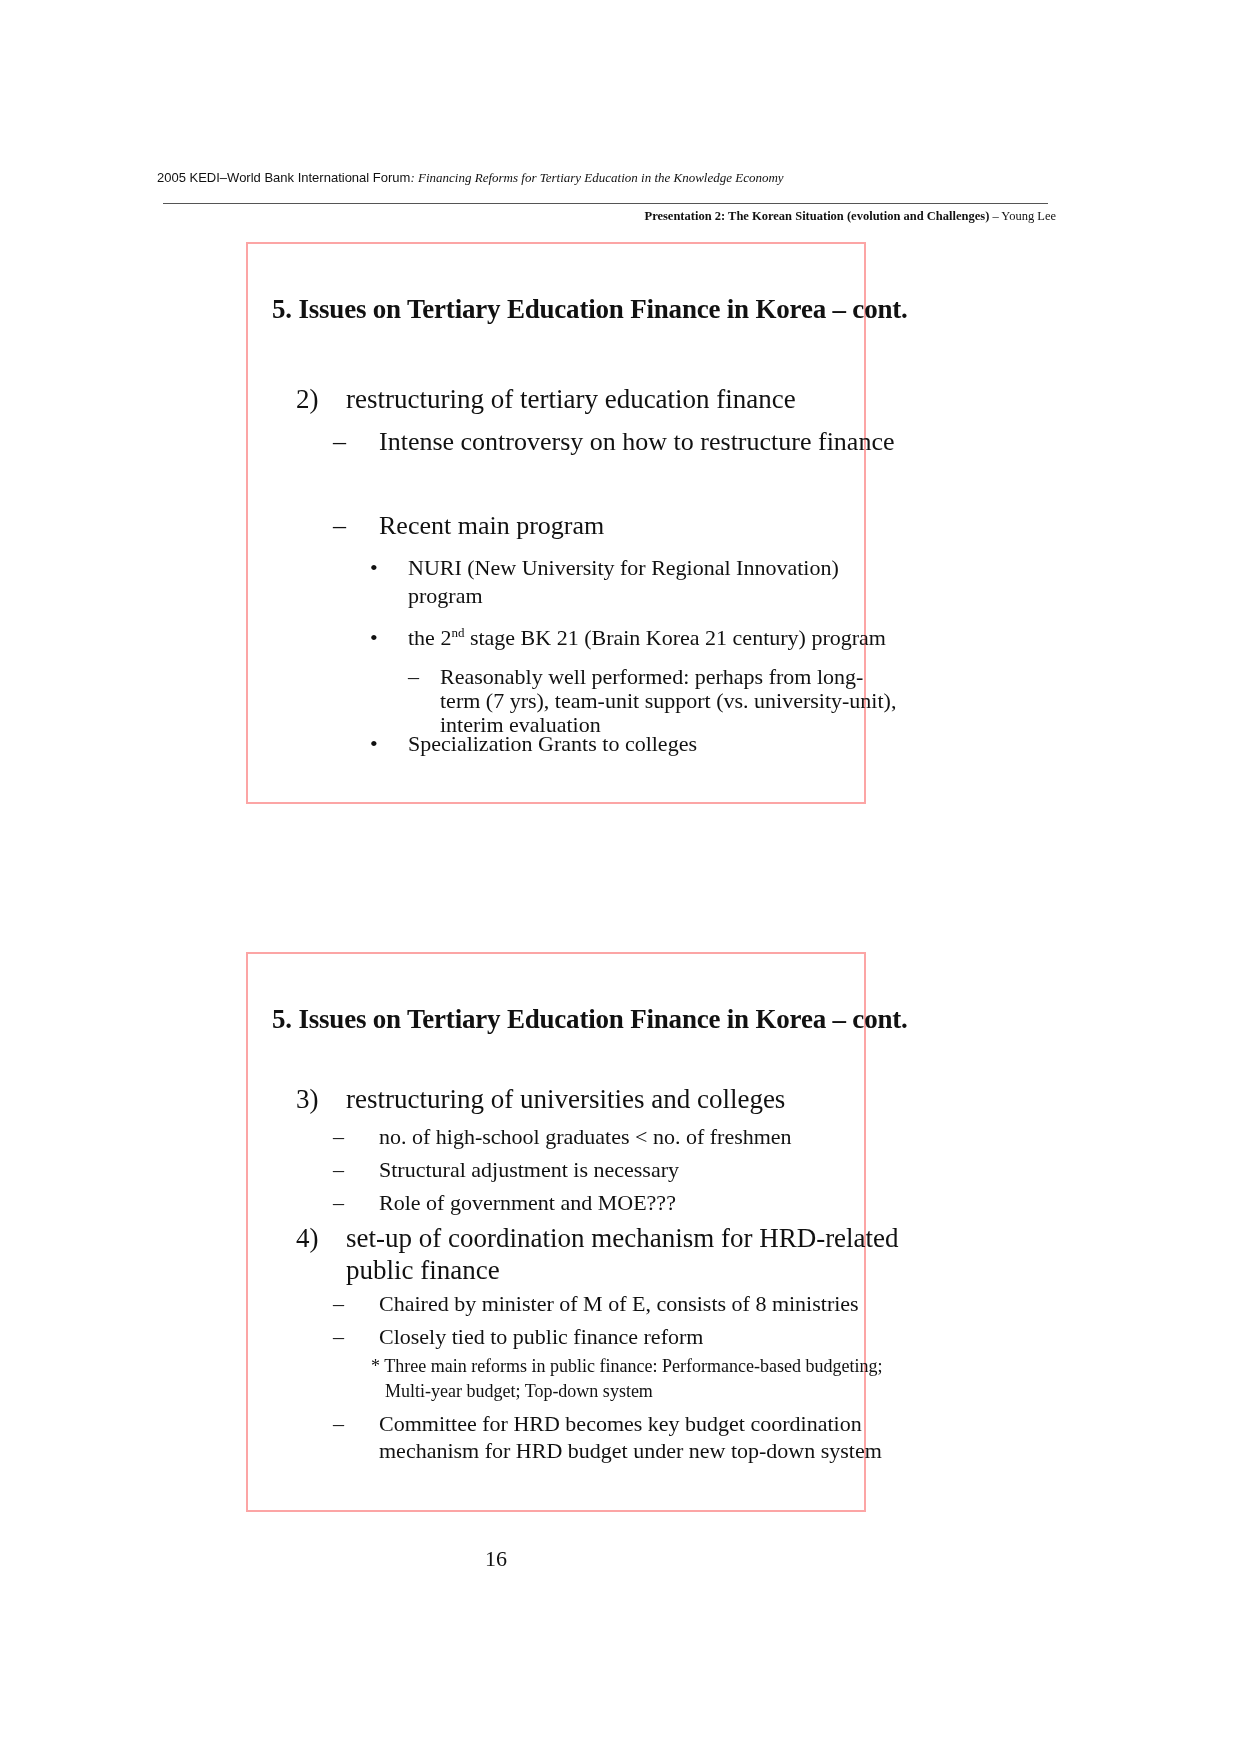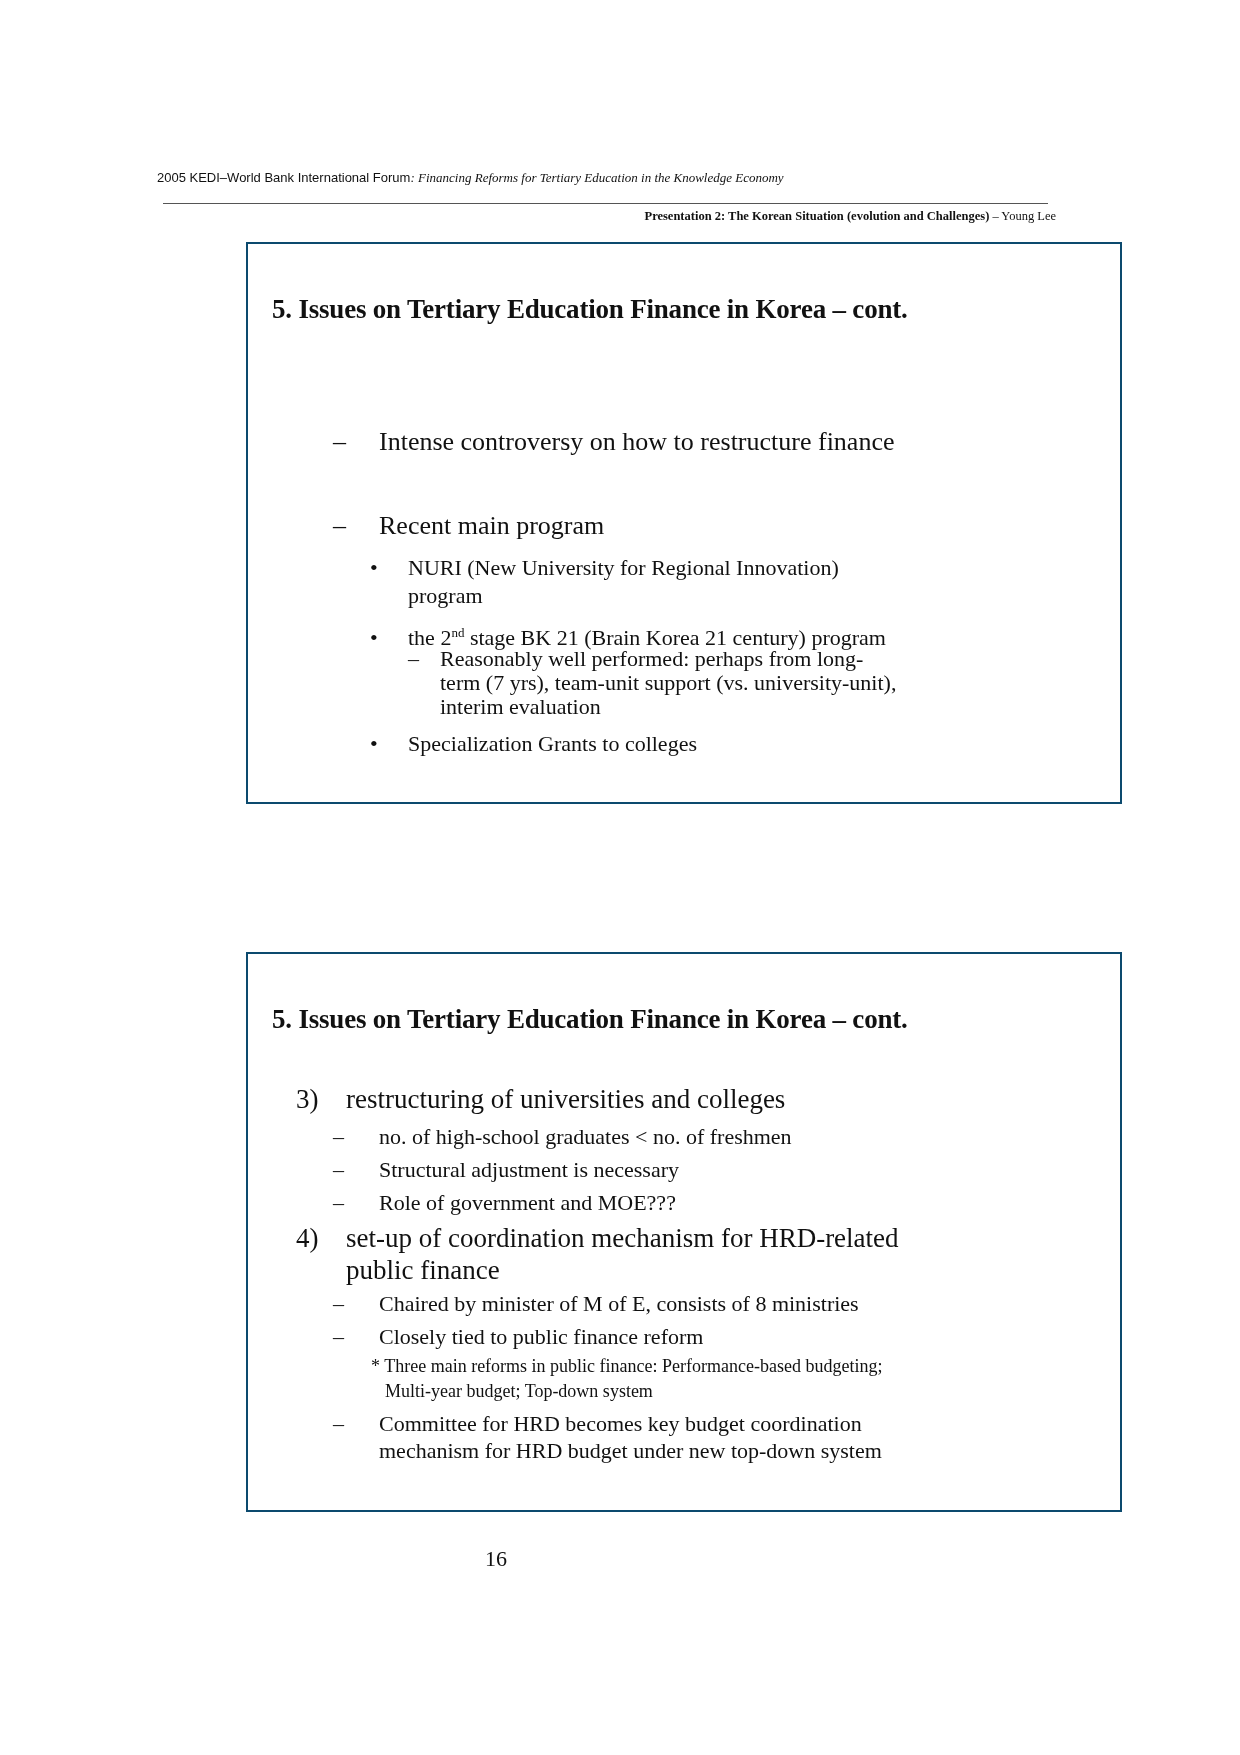--- a/index.html
+++ b/index.html
@@ -3,51 +3,52 @@
 <meta charset="utf-8">
 <style>
   html,body{margin:0;padding:0;background:#fff;}
   body{width:1240px;height:1755px;position:relative;overflow:hidden;color:#111;font-family:"Liberation Serif",serif;}
   .hdr{position:absolute;left:157px;top:170px;font-size:13px;white-space:nowrap;}
   .hdr .sans{font-family:"Liberation Sans",sans-serif;}
   .hdr .ital{font-style:italic;font-family:"Liberation Serif",serif;}
   .rule{position:absolute;left:163px;top:203px;width:885px;border-top:1px solid #555;}
   .pres{position:absolute;right:184px;top:209px;font-size:12.5px;white-space:nowrap;}
   .pres b{font-weight:bold;}
-  .slide{position:absolute;left:246px;width:876px;border:2px solid #0c4a6e;box-sizing:border-box;}
+  .slide{position:absolute;left:246px;width:620px;border:2px solid #fca5a5;box-sizing:border-box;}
   #s1{top:242px;height:562px;}
   #s2{top:952px;height:560px;}
   .stitle{position:absolute;left:24px;font-weight:bold;font-size:27px;white-space:nowrap;letter-spacing:-0.2px;}
   .l1{position:absolute;left:48px;font-size:27px;white-space:nowrap;}
   .l1 .num{display:inline-block;width:50px;}
   .l2{position:absolute;left:85px;font-size:26px;white-space:nowrap;}
   .l2s{position:absolute;left:85px;font-size:22px;white-space:nowrap;}
   .dash{display:inline-block;width:46px;}
   .l3{position:absolute;left:122px;font-size:22px;white-space:nowrap;line-height:28px;}
   .bul{display:inline-block;width:38px;}
-  .l4{position:absolute;left:160px;font-size:22px;white-space:nowrap;line-height:24px;}
+  .l4{position:absolute;left:160px;font-size:22px;white-space:nowrap;line-height:24px;margin-top:18px;}
   .l4 .dash{width:32px;}
   .note{position:absolute;left:123px;font-size:18px;white-space:nowrap;line-height:25px;}
   .cont{display:block;}
   sup{font-size:13px;}
   .pagenum{position:absolute;left:0;width:992px;text-align:center;top:1546px;font-size:22px;}
 </style>
 </head>
 <body>
 
 <div class="hdr">
   <span class="sans">2005 KEDI–World Bank International Forum</span><span class="ital">: </span><span class="ital">Financing Reforms for Tertiary Education in the Knowledge Economy</span>
 </div>
 <div class="rule"></div>
 <div class="pres">
   <b>Presentation 2: The Korean Situation (evolution and Challenges)</b><span> – Young Lee</span>
 </div>
 
 <div class="slide" id="s1">
   <div class="stitle" style="top:50px;">5. Issues on Tertiary Education Finance in Korea – cont.</div>
+  <div class="l1" style="top:140px;"><span class="num">2)</span><span>restructuring of tertiary education finance</span></div>
   <div class="l2" style="top:183px;"><span class="dash">–</span><span>Intense controversy on how to restructure finance</span></div>
   <div class="l2" style="top:267px;"><span class="dash">–</span><span>Recent main program</span></div>
   <div class="l3" style="top:310px;">
     <span class="bul">•</span><span>NURI (New University for Regional Innovation)</span>
     <span class="cont" style="padding-left:38px;">program</span>
   </div>
   <div class="l3" style="top:375px;">
     <span class="bul">•</span><span>the 2</span><sup>nd</sup><span> stage BK 21 (Brain Korea 21 century) program</span>
   </div>
   <div class="l4" style="top:403px;">

